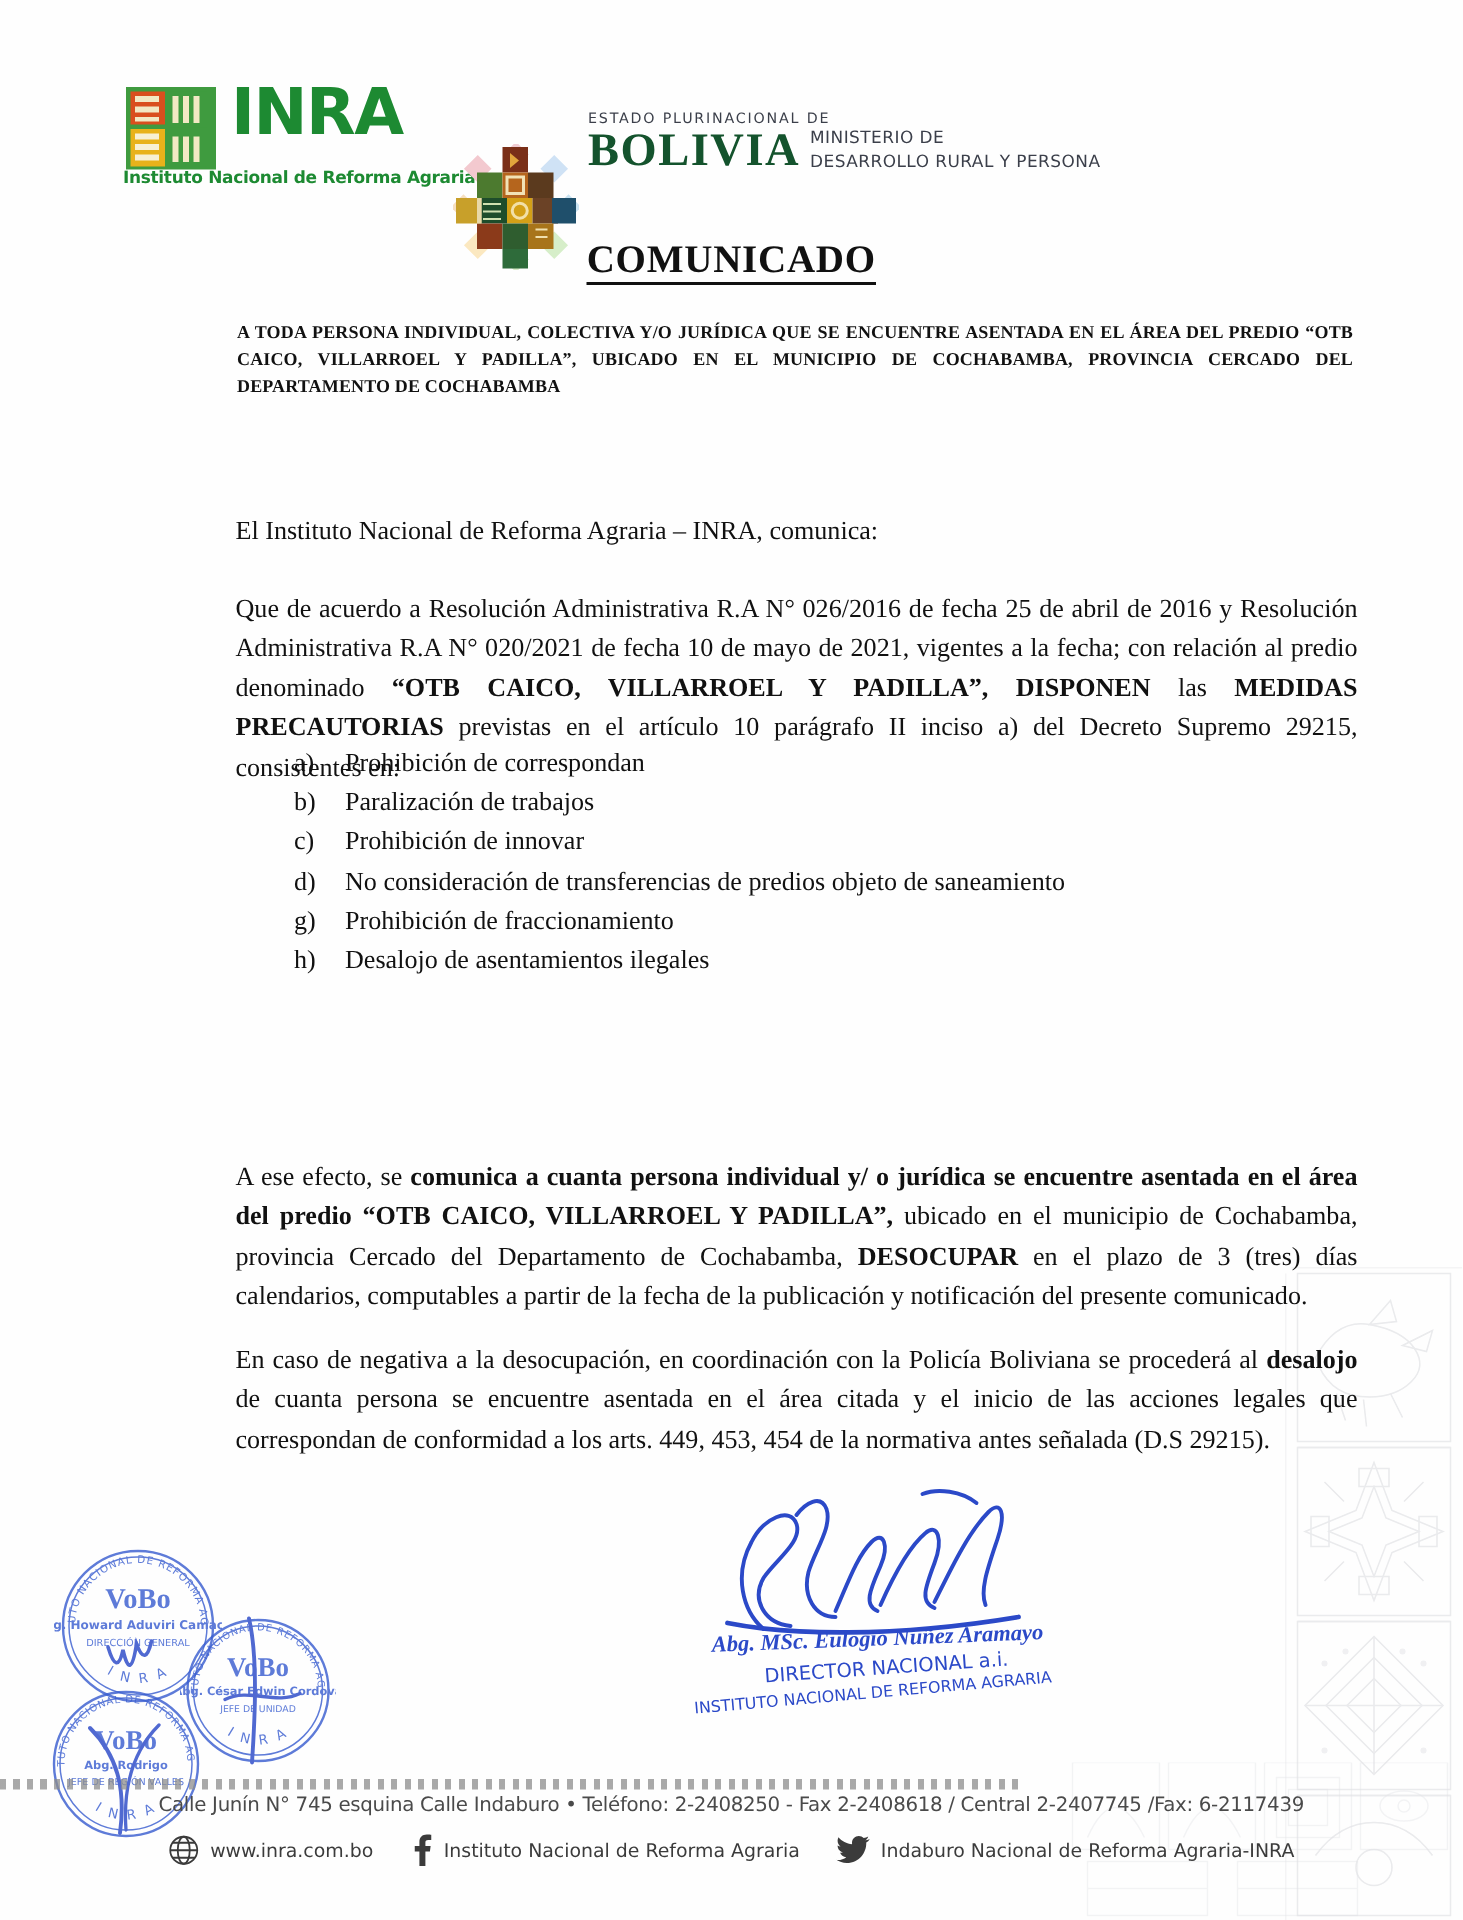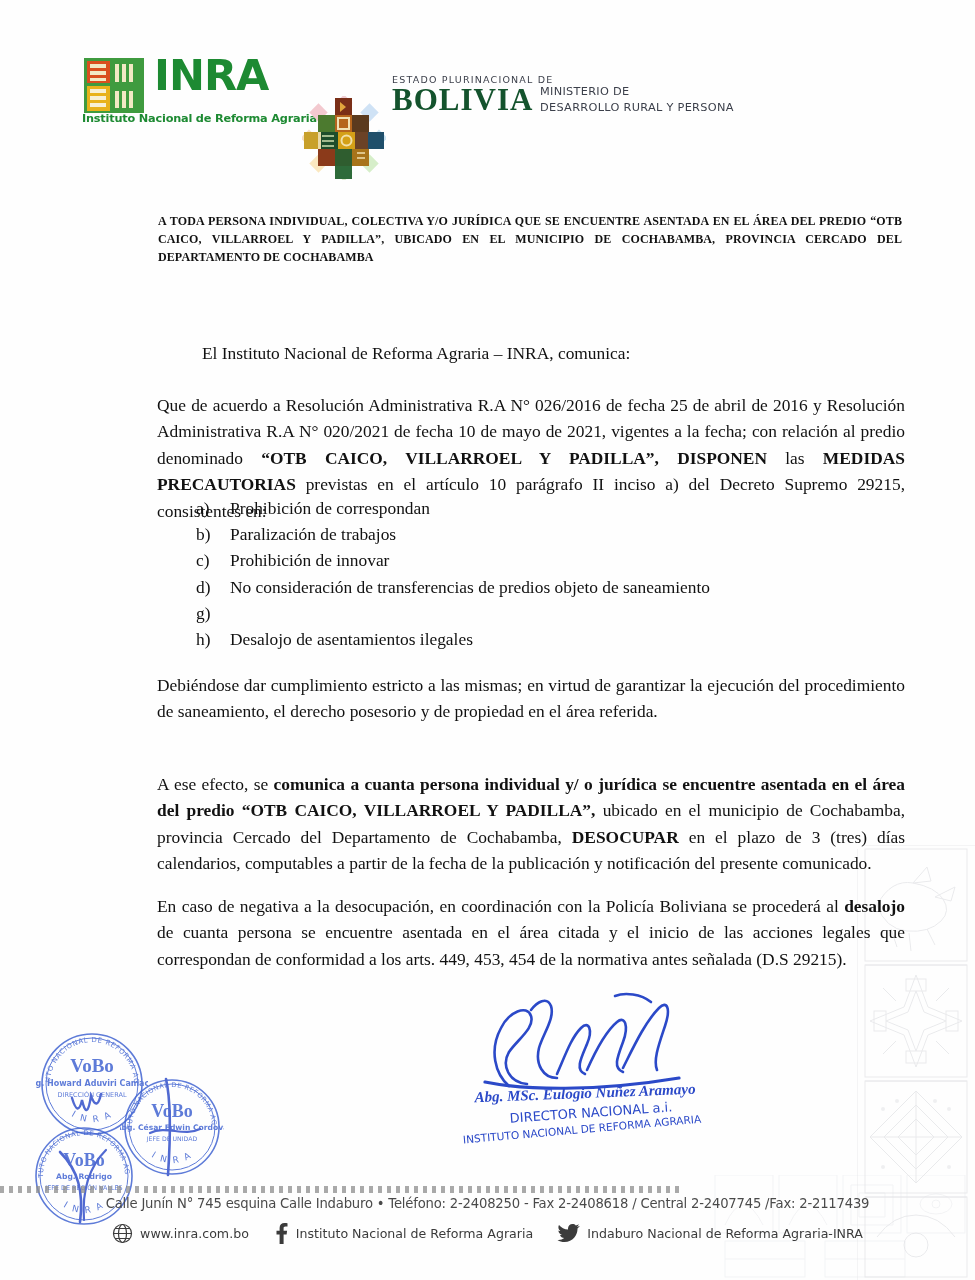--- a/index.html
+++ b/index.html
@@ -155,21 +155,21 @@
 
   .para {
     position: absolute;
     left: 157px;
     width: 748px;
     font-family: "Liberation Serif", serif;
     font-size: 17.4px;
     line-height: 1.52;
     text-align: justify;
   }
-  .p-intro   { top: 340px; margin-left: 45px; }
+  .p-intro   { top: 340px; }
   .p-acuerdo { top: 392px; }
   .p-deb     { top: 672px; }
   .p-efecto  { top: 771px; }
   .p-negativa{ top: 880px; margin-top: 13px; }
 
   .measures {
     position: absolute;
     left: 196px;
     top: 500px;
     width: 700px;
@@ -423,20 +423,23 @@
       <div class="bol-small">ESTADO PLURINACIONAL DE</div>
       <div class="bol-big">BOLIVIA</div>
     </div>
 
     <div class="ministry">
       <div>MINISTERIO DE</div>
       <div>DESARROLLO RURAL Y PERSONA</div>
     </div>
   </div>
 
+  <div class="doc-title">
+    <span>COMUNICADO</span>
+  </div>
 
   <div class="addressee">A TODA PERSONA INDIVIDUAL, COLECTIVA Y/O JURÍDICA QUE SE ENCUENTRE ASENTADA EN EL ÁREA DEL PREDIO “OTB CAICO, VILLARROEL Y PADILLA”, UBICADO EN EL MUNICIPIO DE COCHABAMBA, PROVINCIA CERCADO DEL DEPARTAMENTO DE COCHABAMBA</div>
 
   <div class="para p-intro">El Instituto Nacional de Reforma Agraria – INRA, comunica:</div>
 
   <div class="para p-acuerdo">Que de acuerdo a Resolución Administrativa R.A N° 026/2016  de fecha 25 de abril de 2016 y Resolución Administrativa R.A N° 020/2021 de fecha 10 de mayo de 2021, vigentes a la fecha; con relación al predio denominado <b>“OTB CAICO, VILLARROEL Y PADILLA”, DISPONEN</b> las <b>MEDIDAS PRECAUTORIAS</b> previstas en el artículo 10 parágrafo II inciso a) del Decreto Supremo 29215, consistentes en:</div>
 
   <div class="measures">
     <div class="m-row">
       <span class="m-key">a)</span>
@@ -449,28 +452,28 @@
     <div class="m-row">
       <span class="m-key">c)</span>
       <span class="m-txt">Prohibición de innovar</span>
     </div>
     <div class="m-row">
       <span class="m-key">d)</span>
       <span class="m-txt">No consideración de transferencias de predios objeto de saneamiento</span>
     </div>
     <div class="m-row">
       <span class="m-key">g)</span>
+      <span class="m-txt">Prohibición de fraccionamiento</span>
     </div>
     <div class="m-row">
       <span class="m-key">h)</span>
       <span class="m-txt">Desalojo de asentamientos ilegales</span>
     </div>
   </div>
 
-  <div class="para p-deb">Debiéndose dar cumplimiento estricto a las mismas; en virtud de garantizar la ejecución del procedimiento de saneamiento, el derecho posesorio  y de propiedad en el área referida.</div>
   <div class="para p-efecto">A ese efecto, se <b>comunica a cuanta persona individual y/ o jurídica se encuentre asentada en el área del predio “OTB CAICO,  VILLARROEL Y PADILLA”,</b> ubicado en el municipio de Cochabamba, provincia Cercado del Departamento de Cochabamba, <b>DESOCUPAR</b>  en el plazo de 3 (tres) días  calendarios,  computables a partir de la fecha de la publicación y notificación del presente comunicado.</div>
   <div class="para p-negativa">En caso de negativa a la desocupación, en coordinación con la Policía Boliviana se procederá al <b>desalojo</b> de cuanta persona se encuentre asentada en el área citada y el inicio de las acciones legales que correspondan de conformidad a los arts. 449, 453, 454 de la normativa antes señalada (D.S 29215).</div>
 
   <div class="signature">
     <svg class="sig-scribble" viewBox="0 0 230 105" xmlns="http://www.w3.org/2000/svg">
       <g fill="none" stroke="#2b49c8" stroke-width="2.6" stroke-linecap="round">
         <path d="M44 96 C30 84, 24 60, 36 38 C44 22, 62 14, 66 26 C70 38, 52 50, 44 62 C36 76, 44 92, 62 94"></path>
         <path d="M66 20 C72 12, 82 6, 86 16 C90 28, 78 44, 74 58 C70 74, 78 88, 92 88"></path>
         <path d="M92 84 C100 66, 106 48, 116 38 C124 30, 128 40, 122 54 C116 68, 110 80, 120 84"></path>
         <path d="M122 80 C130 62, 140 42, 152 32 C160 25, 164 36, 158 52 C152 68, 148 78, 158 82"></path>
@@ -538,21 +541,21 @@
     </text>
     <text x="54" y="44" text-anchor="middle" font-family="'Liberation Serif',serif" font-size="18" font-weight="bold" fill="#3b5fd0">VoBo</text>
     <text x="54" y="57" text-anchor="middle" font-family="'DejaVu Sans',sans-serif" font-size="7.6" font-weight="bold" fill="#3b5fd0">Abg. Rodrigo</text>
     <text x="54" y="68" text-anchor="middle" font-family="'DejaVu Sans',sans-serif" font-size="6.4" fill="#3b5fd0">JEFE DE REGIÓN VALLES</text>
     <path d="M30 30 C48 48, 54 70, 50 100" fill="none" stroke="#2b49c8" stroke-width="2.6" stroke-linecap="round"></path>
     <path d="M76 28 C58 46, 52 70, 54 98" fill="none" stroke="#2b49c8" stroke-width="2.2" stroke-linecap="round"></path>
   </svg>
 
   <div class="dotline"></div>
 
-  <div class="footer-addr">Calle Junín N° 745  esquina Calle Indaburo • Teléfono: 2-2408250 - Fax 2-2408618 / Central 2-2407745 /Fax: 2-2117439</div>
+  <div class="footer-addr">Calle Junín N° 745  esquina Calle Indaburo • Teléfono: 2-2408250 - Fax 2-2408618 / Central 2-2407745 /Fax: 6-2117439</div>
 
   <div class="footer-links">
     <div class="fl-item">
       <svg class="fl-ico" width="21" height="21" viewBox="0 0 21 21" xmlns="http://www.w3.org/2000/svg">
         <g fill="none" stroke="#3b3b3b" stroke-width="1.2">
           <circle cx="10.5" cy="10.5" r="9"></circle>
           <ellipse cx="10.5" cy="10.5" rx="4" ry="9"></ellipse>
           <path d="M1.5 10.5 H19.5 M3 5.5 H18 M3 15.5 H18"></path>
         </g>
       </svg>

